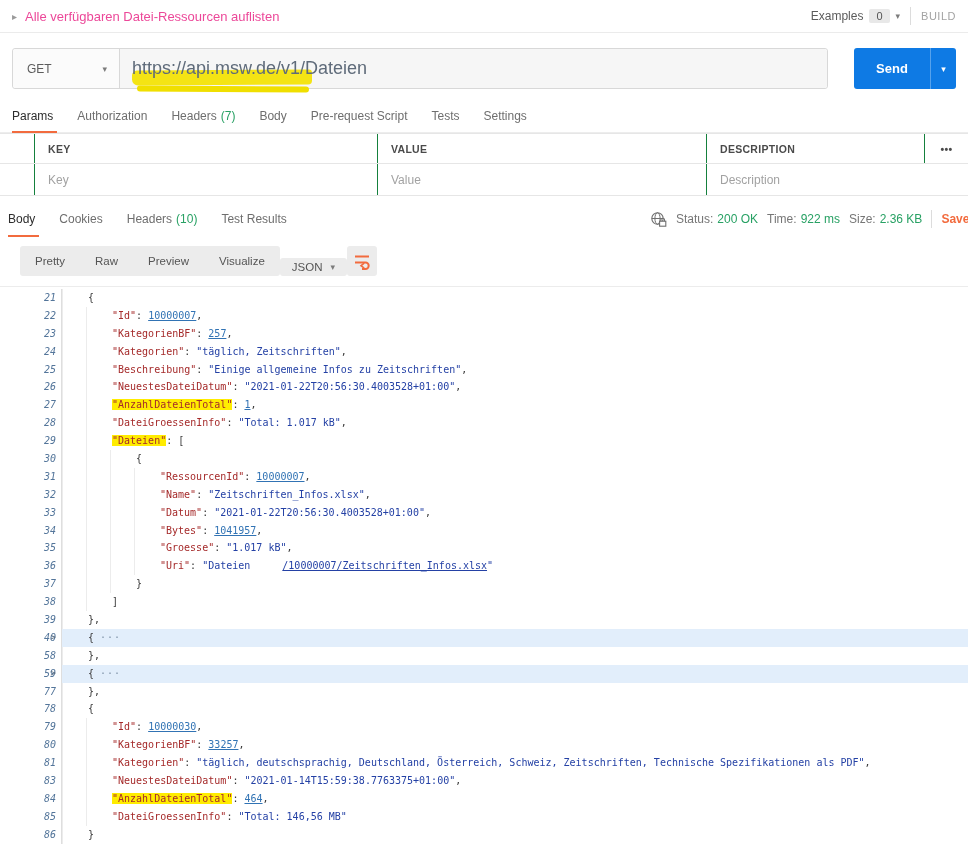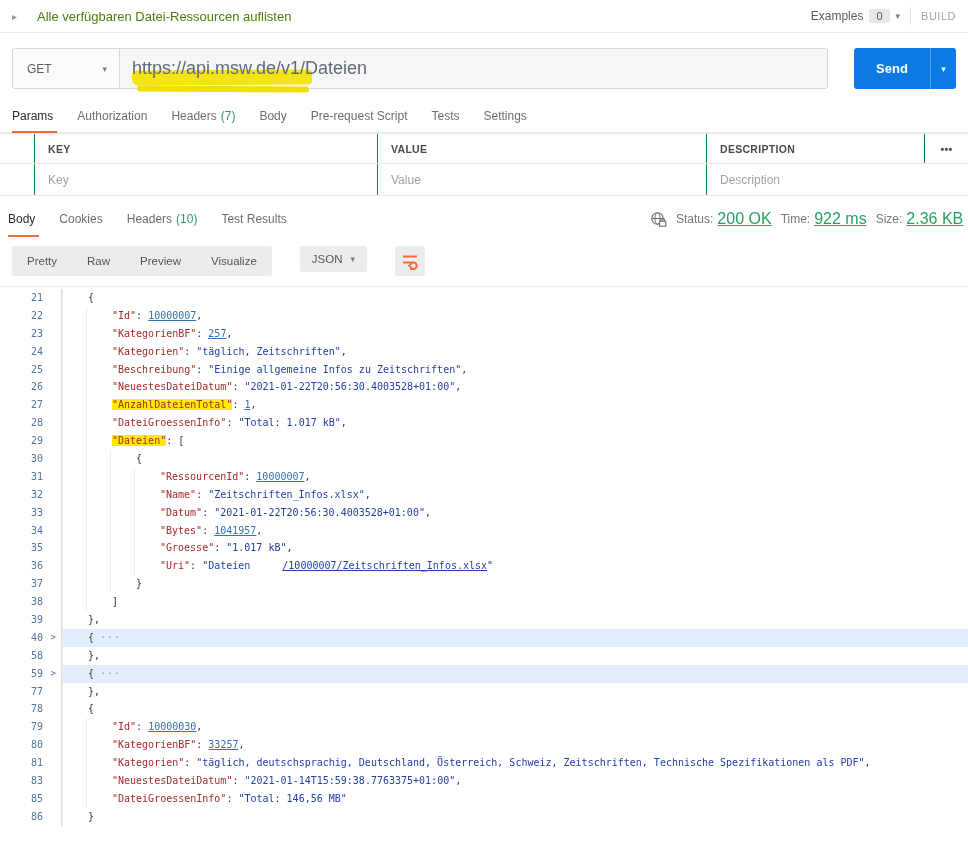--- a/index.html
+++ b/index.html
@@ -4,21 +4,21 @@
 <style>
   * { margin:0; padding:0; box-sizing:border-box; }
   html,body { width:968px; height:850px; overflow:hidden; background:#fff;
               font-family:"Liberation Sans", sans-serif; }
 
   
   .topbar { height:33px; display:flex; align-items:center; justify-content:space-between;
             border-bottom:1px solid #ebebeb; padding:0 10px 0 12px; background:#fff; }
   .topbar-left { display:flex; align-items:center; gap:8px; }
   .disclosure { color:#9a9a9a; font-size:10px; cursor:pointer; }
-  .req-title { font-size:13px; color:#4d7c0f;margin-left:12px; }
+  .req-title { font-size:13px; color:#ec4899; }
   .topbar-right { display:flex; align-items:center; gap:10px; }
   .examples { display:flex; align-items:center; gap:6px; font-size:12px; color:#5c5c5c; cursor:pointer; }
   .badge { background:#e8e8e8; color:#555; font-size:11px; padding:1px 7px; border-radius:2px; }
   .caret { color:#7c7c7c; font-size:9px; }
   .vdiv { width:1px; height:18px; background:#dcdcdc; }
   .build { font-size:11px; color:#a3a3a3; letter-spacing:.5px; padding-right:2px; }
 
   
   .url-row { display:flex; padding:15px 12px 10px 12px; gap:26px; }
   .url-bar { flex:1; display:flex; border:1px solid #d8d8d8; border-radius:3px; height:41px; position:relative; }
@@ -62,40 +62,40 @@
   .p-row.head .p-cell { font-size:10.5px; font-weight:bold; color:#4a4a4a; letter-spacing:.3px; }
   .p-row.body .p-cell { font-size:12px; color:#a2a2a2; }
   .p-ellipsis { justify-content:center; padding-left:0; font-size:9px; letter-spacing:2px;
                 color:#666; cursor:pointer; }
 
   
   .resp-wrap { position:relative; margin-top:6px; }
   .resp-meta { position:absolute; left:650px; top:0; height:34px; display:flex;
                align-items:center; gap:9px; white-space:nowrap; }
   .meta-label { font-size:12px; color:#767676; }
-  .meta-value { font-size:16px; color:#28a164;text-decoration:underline; }
+  .meta-value { font-size:12px; color:#28a164; }
   .meta-pair { display:flex; gap:4px; align-items:center; }
   .save-link { font-size:12px; font-weight:bold; color:#f26b3e; cursor:pointer; }
 
   
-  .view-toolbar { display:flex; align-items:flex-start; gap:28px; padding:10px 12px 10px 12px; }
+  .view-toolbar { display:flex; align-items:flex-end; gap:0; padding:10px 12px 10px 20px; }
   .mode-group { display:flex; background:#ececec; border-radius:3px; height:30px; align-items:center; }
   .mode { padding:0 15px; font-size:11.5px; color:#555; cursor:pointer; line-height:30px; }
   .lang-select { display:flex; align-items:center; gap:8px; background:#ececec; border-radius:3px;
-                 height:26px; padding:0 12px; font-size:11.5px; color:#555; cursor:pointer; }
+                 height:18px; padding:0 12px; font-size:11.5px; color:#555; cursor:pointer; }
   .wrap-btn { width:30px; height:30px; background:#ececec; border-radius:3px; display:flex;
               align-items:center; justify-content:center; cursor:pointer; }
 
   
   .code { border-top:1px solid #ececec; height:577px; overflow:hidden;
           font-family:"DejaVu Sans Mono", monospace; font-size:10px; padding-top:2px; }
   .line { display:flex; height:17.9px; line-height:17.9px; }
   .gutter { width:62px; flex:0 0 62px; position:relative; border-right:1px solid #dedede;
             display:flex; justify-content:flex-end; }
-  .lnum { color:#53759a; padding-right:18px; }
+  .lnum { color:#53759a; padding-right:5px;font-style:italic; }
   .fold { position:absolute; right:5px; top:0; color:#5b6d80; font-size:9px; cursor:pointer; }
   .lbody { flex:1; display:flex; white-space:pre; overflow:hidden; }
   .lbody.collapsed { background:#e2eefb; }
   .guide { width:24px; flex:0 0 24px; border-left:1px solid #ececec; }
   .ltext { padding-left:2px; }
   .tk-key { color:#a52a2a; }
   .tk-hl  { background:#ffec00; }
   .tk-str { color:#2441a5; }
   .tk-link{ text-decoration:underline;margin-left:32px; }
   .tk-num { color:#3173b4;text-decoration:underline; }
@@ -408,20 +408,26 @@
       <div class="lbody"><div class="guide"></div><div class="guide"></div><span class="ltext"><span class="tk-key">"Kategorien"</span><span class="tk-pun">: </span><span class="tk-str">"täglich, deutschsprachig, Deutschland, Österreich, Schweiz, Zeitschriften, Technische Spezifikationen als PDF"</span><span class="tk-pun">,</span></span></div>
     </div>
     <div class="line">
       <div class="gutter">
         <span class="lnum">83</span>
       </div>
       <div class="lbody"><div class="guide"></div><div class="guide"></div><span class="ltext"><span class="tk-key">"NeuestesDateiDatum"</span><span class="tk-pun">: </span><span class="tk-str">"2021-01-14T15:59:38.7763375+01:00"</span><span class="tk-pun">,</span></span></div>
     </div>
     <div class="line">
       <div class="gutter">
+        <span class="lnum">84</span>
+      </div>
+      <div class="lbody"><div class="guide"></div><div class="guide"></div><span class="ltext"><span class="tk-key tk-hl">"AnzahlDateienTotal"</span><span class="tk-pun">: </span><span class="tk-num">464</span><span class="tk-pun">,</span></span></div>
+    </div>
+    <div class="line">
+      <div class="gutter">
         <span class="lnum">85</span>
       </div>
       <div class="lbody"><div class="guide"></div><div class="guide"></div><span class="ltext"><span class="tk-key">"DateiGroessenInfo"</span><span class="tk-pun">: </span><span class="tk-str">"Total: 146,56 MB"</span></span></div>
     </div>
     <div class="line">
       <div class="gutter">
         <span class="lnum">86</span>
       </div>
       <div class="lbody"><div class="guide"></div><span class="ltext"><span class="tk-pun">}</span></span></div>
     </div>

